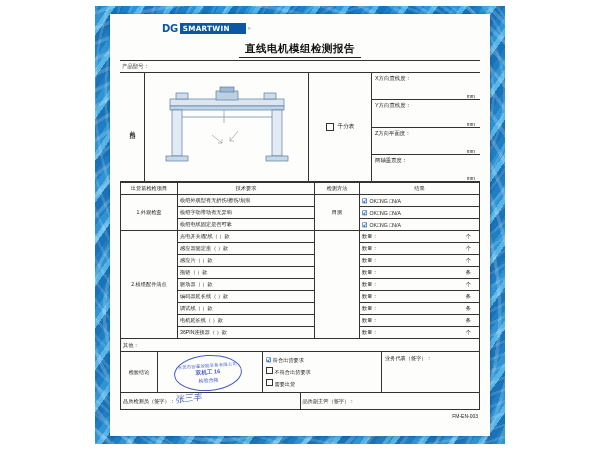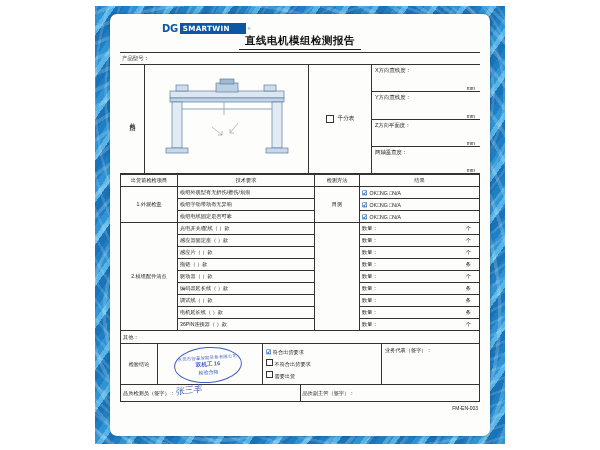--- a/index.html
+++ b/index.html
@@ -37,39 +37,38 @@
   .paper{
     position:absolute;
     left:110px;top:14px;width:380px;height:422px;
     background:#fdfdfb;
     box-shadow:0 0 3px rgba(0,0,0,.35);
     box-sizing:border-box;
     padding:8px 10px 6px 10px;
     font-size:5.2px;
     color:#1a1a1a;
     overflow:hidden;
-    border-radius:7px;
   }
   
   .hdr{display:flex;align-items:flex-start;}
   .logo{
     display:flex;align-items:center;gap:2px;
     margin-left:42px;margin-top:1px;
   }
   .logo .dg{
     font-weight:bold;color:#0b57a4;font-size:10px;letter-spacing:-.4px;
     font-family:"DejaVu Sans", sans-serif;
   }
   .logo .sw{
     background:#0b57a4;color:#fff;font-size:7.2px;font-weight:bold;
     padding:1px 16px 1px 3px;letter-spacing:.3px;
     font-family:"DejaVu Sans", sans-serif;
   }
   .logo .reg{font-size:4px;color:#0b57a4;vertical-align:top;}
-  .title-wrap{text-align:center;margin-top:0;}
+  .title-wrap{text-align:center;margin-top:8px;}
   .title{
     display:inline-block;
     font-size:10.5px;font-weight:bold;color:#111;
     border-bottom:1.2px solid #222;
     padding:0 6px 1px 6px;
     letter-spacing:.5px;
   }
   .title-rule{
     border-top:1px solid #333;margin-top:2px;
   }

